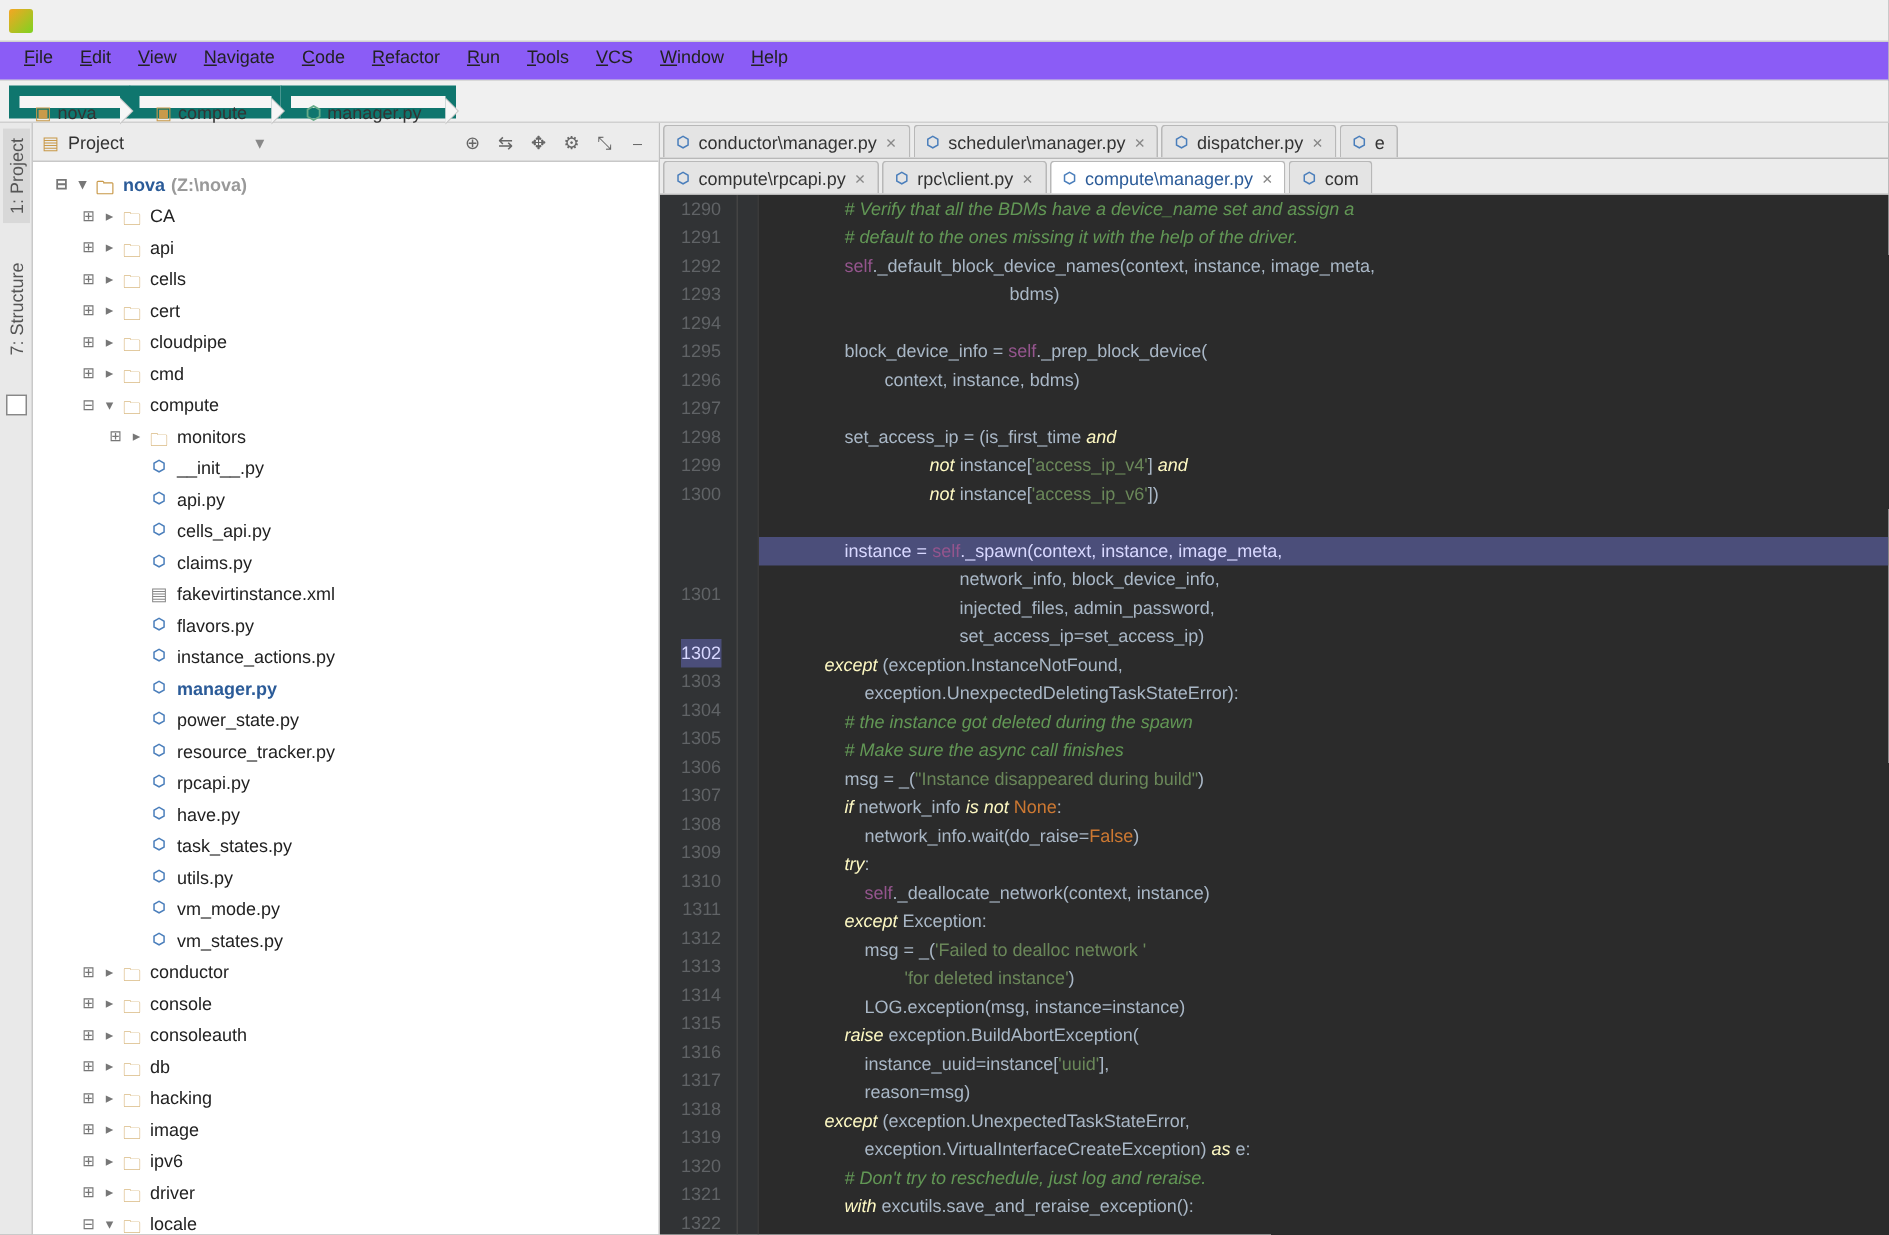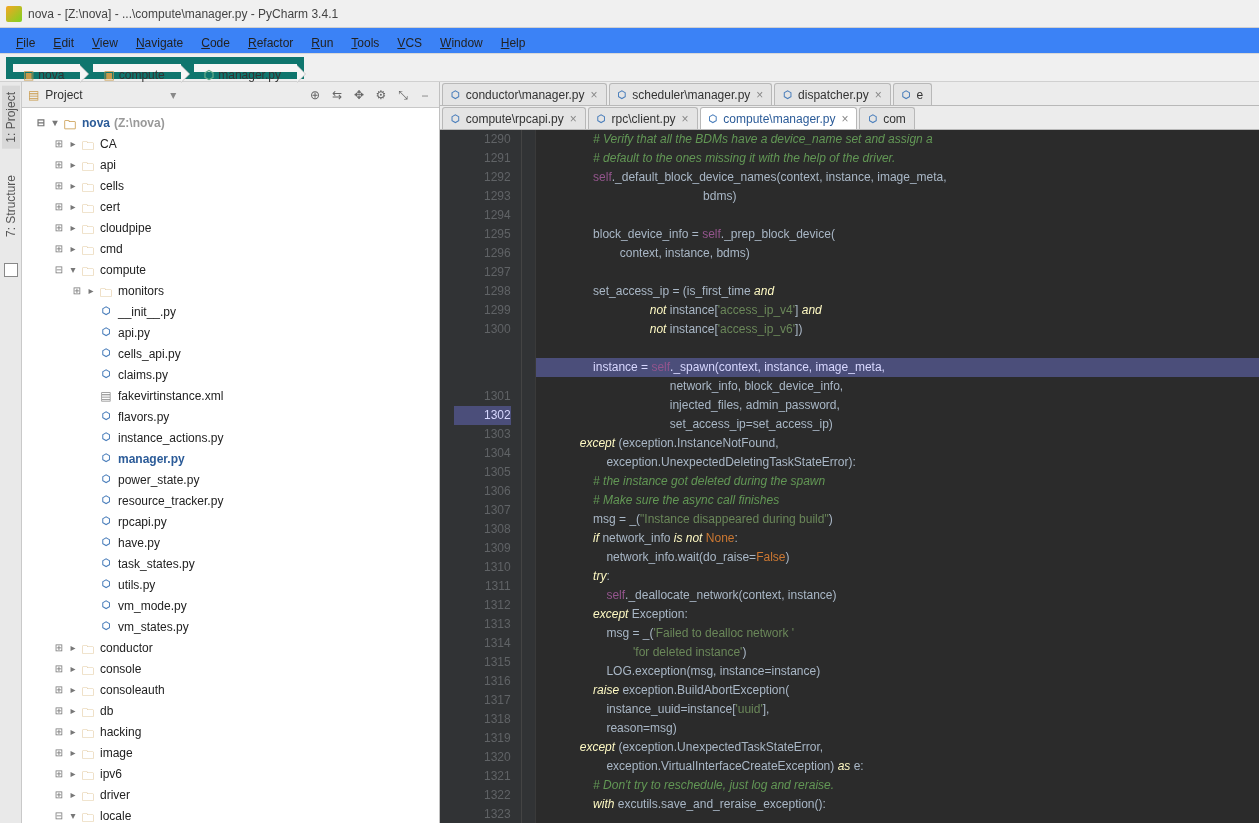--- a/index.html
+++ b/index.html
@@ -4,21 +4,21 @@
 <style>
 * { margin: 0; padding: 0; box-sizing: border-box; font-family: "Segoe UI", Tahoma, Arial, sans-serif; font-size: 12px; }
 html, body { width: 1259px; height: 823px; overflow: hidden; background: #f0f0f0; }
 
 
 .titlebar { height: 28px; background: #f0f0f0; display: flex; align-items: center; padding: 0 6px; border-bottom: 1px solid #d0d0d0; }
 .titlebar .logo { width: 16px; height: 16px; margin-right: 6px; display:inline-block; background:linear-gradient(135deg,#f5a623,#7ed321); border-radius:2px;}
 .titlebar .title { color: #444; }
 
 
-.menubar { height: 26px; background: #3b82f6; display: flex; align-items: flex-end; padding: 0 8px; gap: 2px; border-bottom: 1px solid #d8d8d8; }
+.menubar { height: 26px; background: #8b5cf6; display: flex; align-items: flex-start; padding: 0 8px; gap: 2px; border-bottom: 1px solid #d8d8d8; }
 .menubar .menu-item { padding: 3px 8px; color: #222; cursor: default; }
 .menubar .menu-item u { text-decoration: underline; }
 
 
 .breadcrumb-bar { height: 28px; background: #f0f0f0; display: flex; align-items: center; padding: 0 6px; border-bottom: 1px solid #d0d0d0; }
 .crumb { position: relative; height: 22px; line-height: 22px; padding: 0 16px 0 10px; background: #f6f6f6; border: 7px solid #0f766e; margin-right: -1px; color:#333;}
 .crumb:after { content:""; position:absolute; right:-8px; top:2px; width:0;height:0;border-top:8px solid transparent;border-bottom:8px solid transparent;border-left:8px solid #f6f6f6; z-index:2;}
 .crumb:before { content:""; position:absolute; right:-9px; top:1px; width:0;height:0;border-top:9px solid transparent;border-bottom:9px solid transparent;border-left:9px solid #c8c8c8; z-index:1;}
 .crumb .py-icon { color:#6a8; margin-right:4px; font-weight:bold; }
 .crumb .pkg-icon { color:#c99a4b; margin-right:4px;}
@@ -55,33 +55,32 @@
 .tab .tx { color:#888; cursor:default; }
 .tab .blue { color:#2b5b98; }
 .tab.truncated { min-width:30px; }
 
 .code-scroll { flex:1; display:flex; overflow:hidden; font-family: "Consolas","Courier New",monospace; font-size:13px; line-height:19px;}
 .gutter { background:#313335; color:#606366; text-align:right; padding:0 10px 0 14px; user-select:none; border-right:1px solid #444;}
 .stripe { width:14px; background:#313335; border-right:1px solid #3a3a3a;}
 .code { flex:1; background:#2b2b2b; color:#a9b7c6; white-space:pre; overflow:hidden; position:relative;}
 .code .ln { height:19px; padding-left:4px;}
 .code .hl { background:#4b4e7a; color:#d8d8ff;}
-.gutter .hl { background:#4b4e7a; color:#d8d8ff;}
+.gutter .hl { background:#4b4e7a; color:#d8d8ff;margin-top:20px;}
 .kw { color:#fef9c3; font-style:italic;}
 .kw2 { color:#cc7832;}
 .str { color:#6a8759;}
 .cmt2 { color:#629755; font-style:italic;}
 .self { color:#94558d;}
 </style>
 </head>
 <body>
 
 <div class="titlebar">
   <span class="logo"></span>
-  <span class="title">nova - [Z:\nova] - ...\compute\manager.py - PyCharm 3.4.1</span>
 </div>
 
 <div class="menubar" id="menubar">
     <span class="menu-item"><u>F</u>ile</span>
     <span class="menu-item"><u>E</u>dit</span>
     <span class="menu-item"><u>V</u>iew</span>
     <span class="menu-item"><u>N</u>avigate</span>
     <span class="menu-item"><u>C</u>ode</span>
     <span class="menu-item"><u>R</u>efactor</span>
     <span class="menu-item"><u>R</u>un</span>
@@ -421,21 +420,21 @@
           <div style="height: 19px;">1300</div>
           <div style="height: 19px; margin-top: 48px;">1301</div>
           <div class="hl" style="height: 19px;">1302</div>
           <div style="height: 19px;">1303</div>
           <div style="height: 19px;">1304</div>
           <div style="height: 19px;">1305</div>
           <div style="height: 19px;">1306</div>
           <div style="height: 19px;">1307</div>
           <div style="height: 19px;">1308</div>
           <div style="height: 19px;">1309</div>
-          <div style="height: 19px; margin-left: 30px;">1310</div>
+          <div style="height: 19px;">1310</div>
           <div style="height: 19px;">1311</div>
           <div style="height: 19px;">1312</div>
           <div style="height: 19px;">1313</div>
           <div style="height: 19px;">1314</div>
           <div style="height: 19px;">1315</div>
           <div style="height: 19px;">1316</div>
           <div style="height: 19px;">1317</div>
           <div style="height: 19px;">1318</div>
           <div style="height: 19px;">1319</div>
           <div style="height: 19px;">1320</div>

